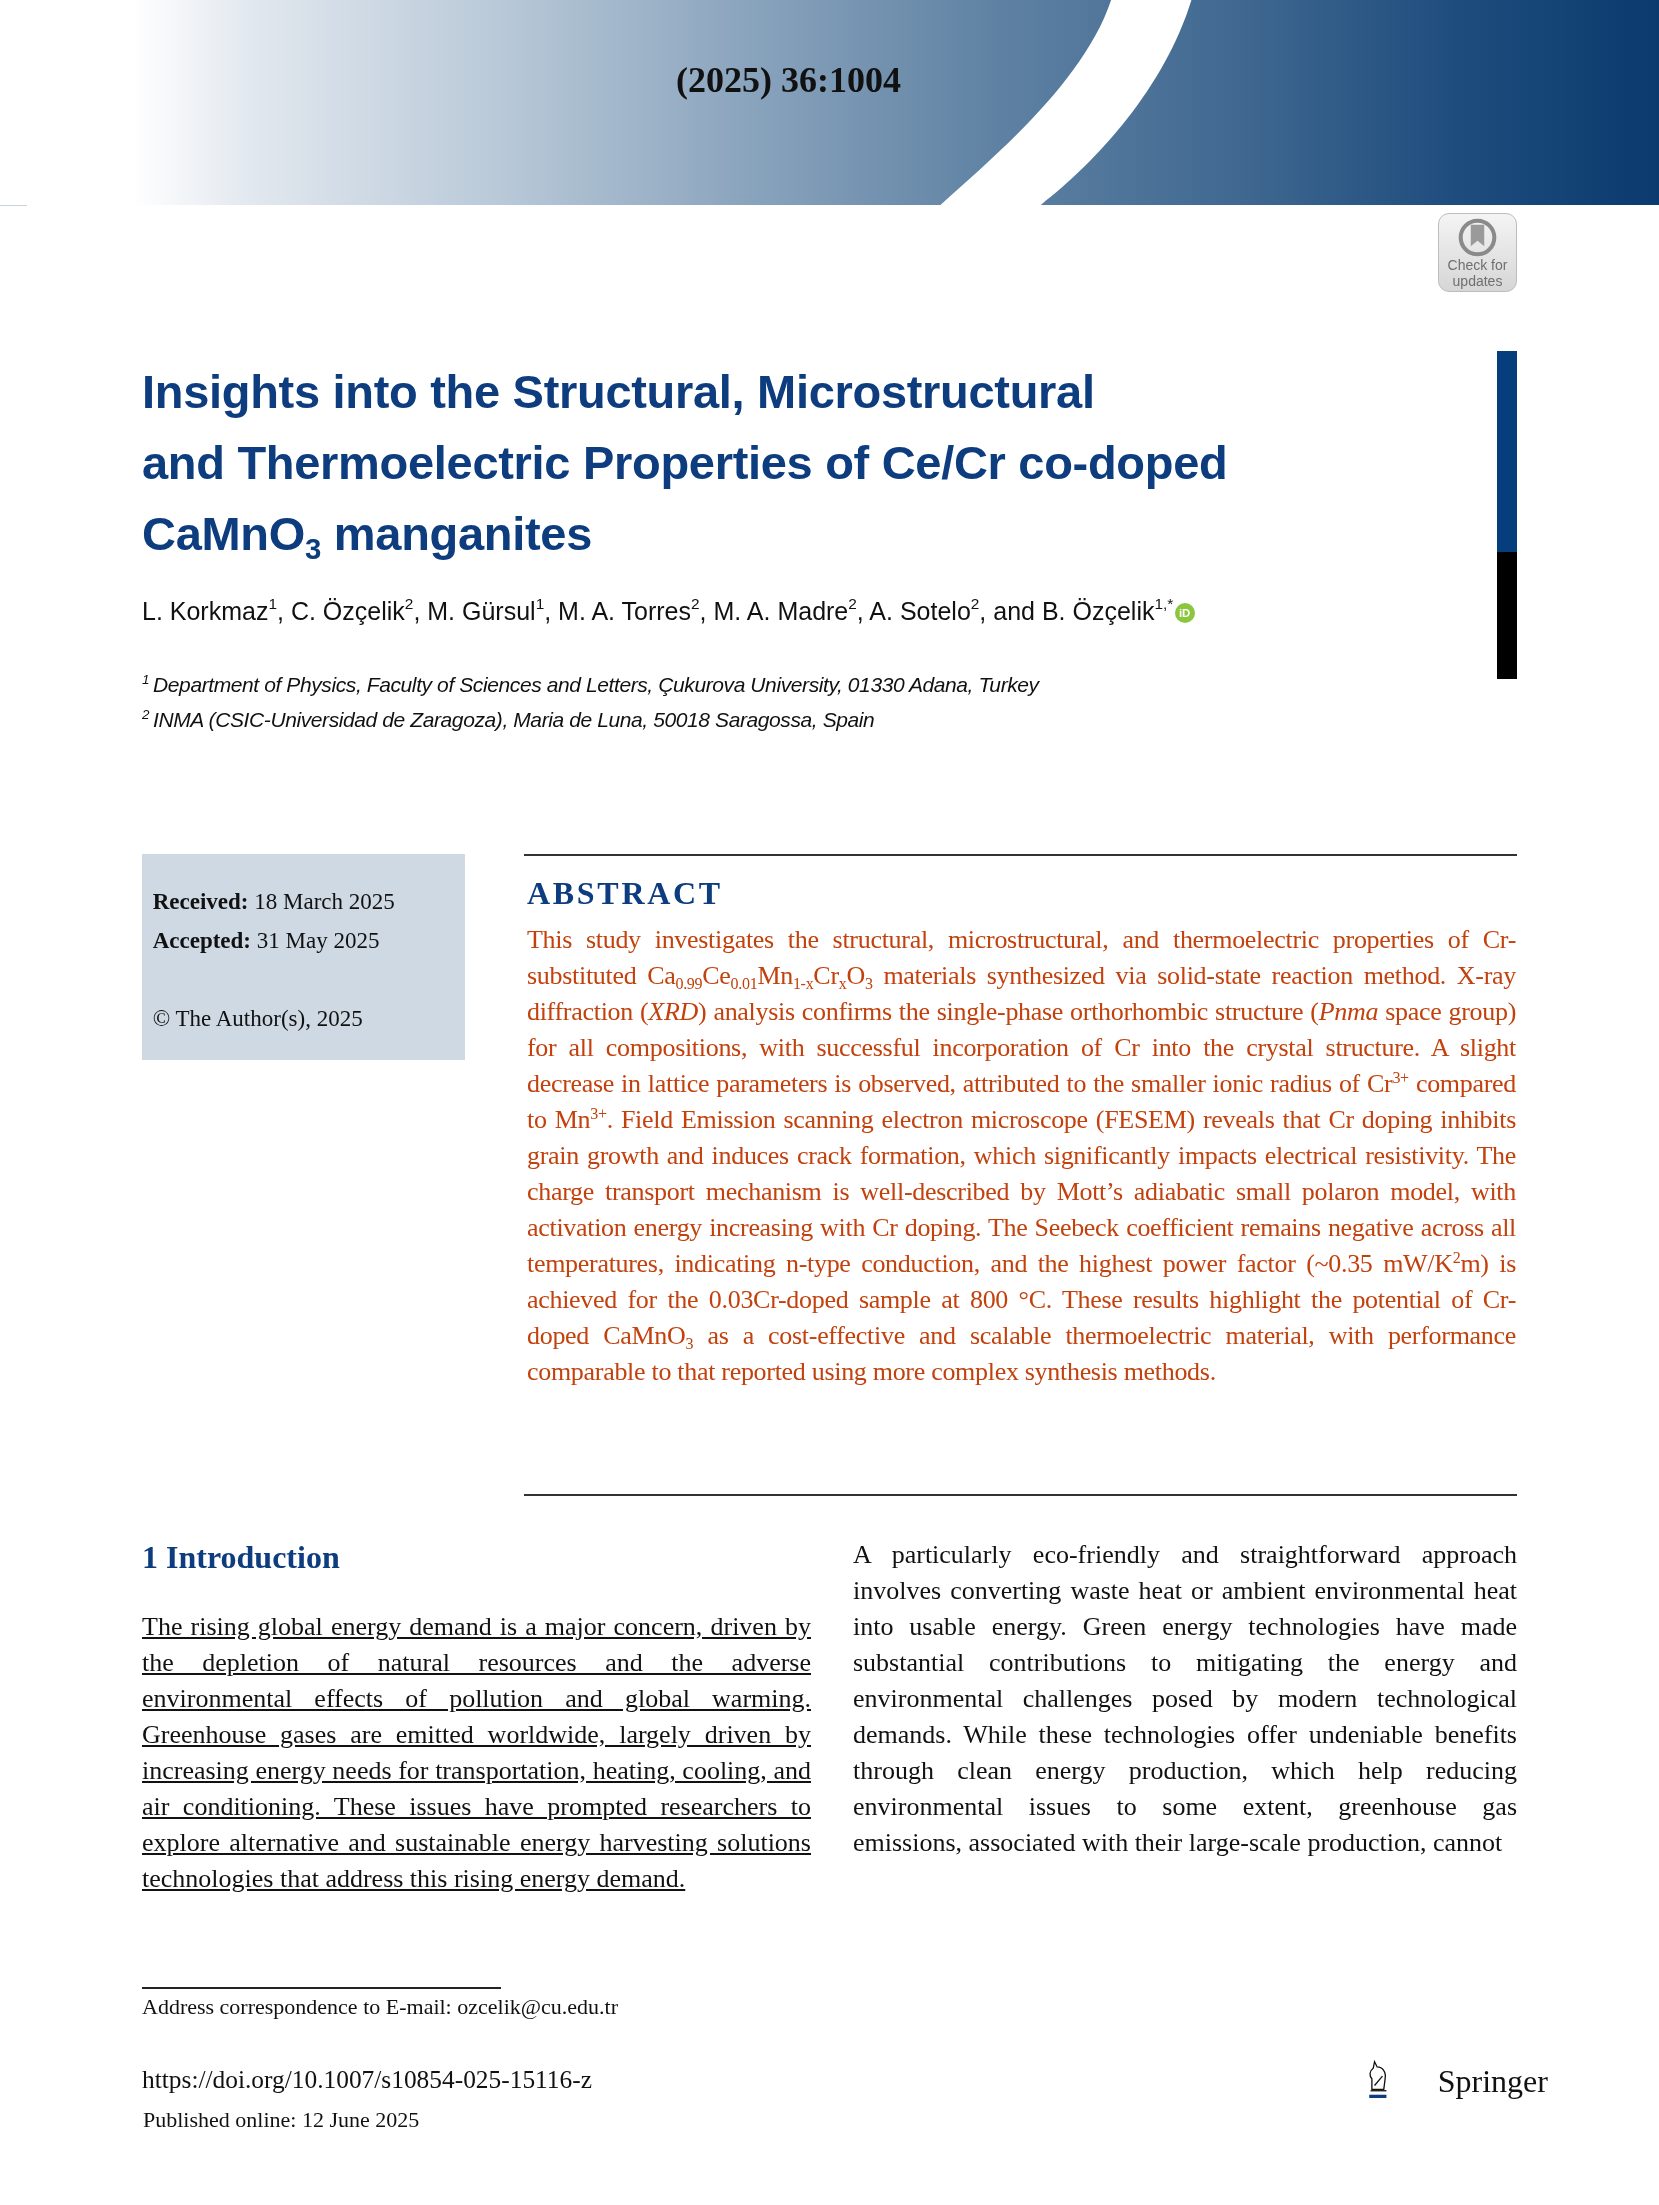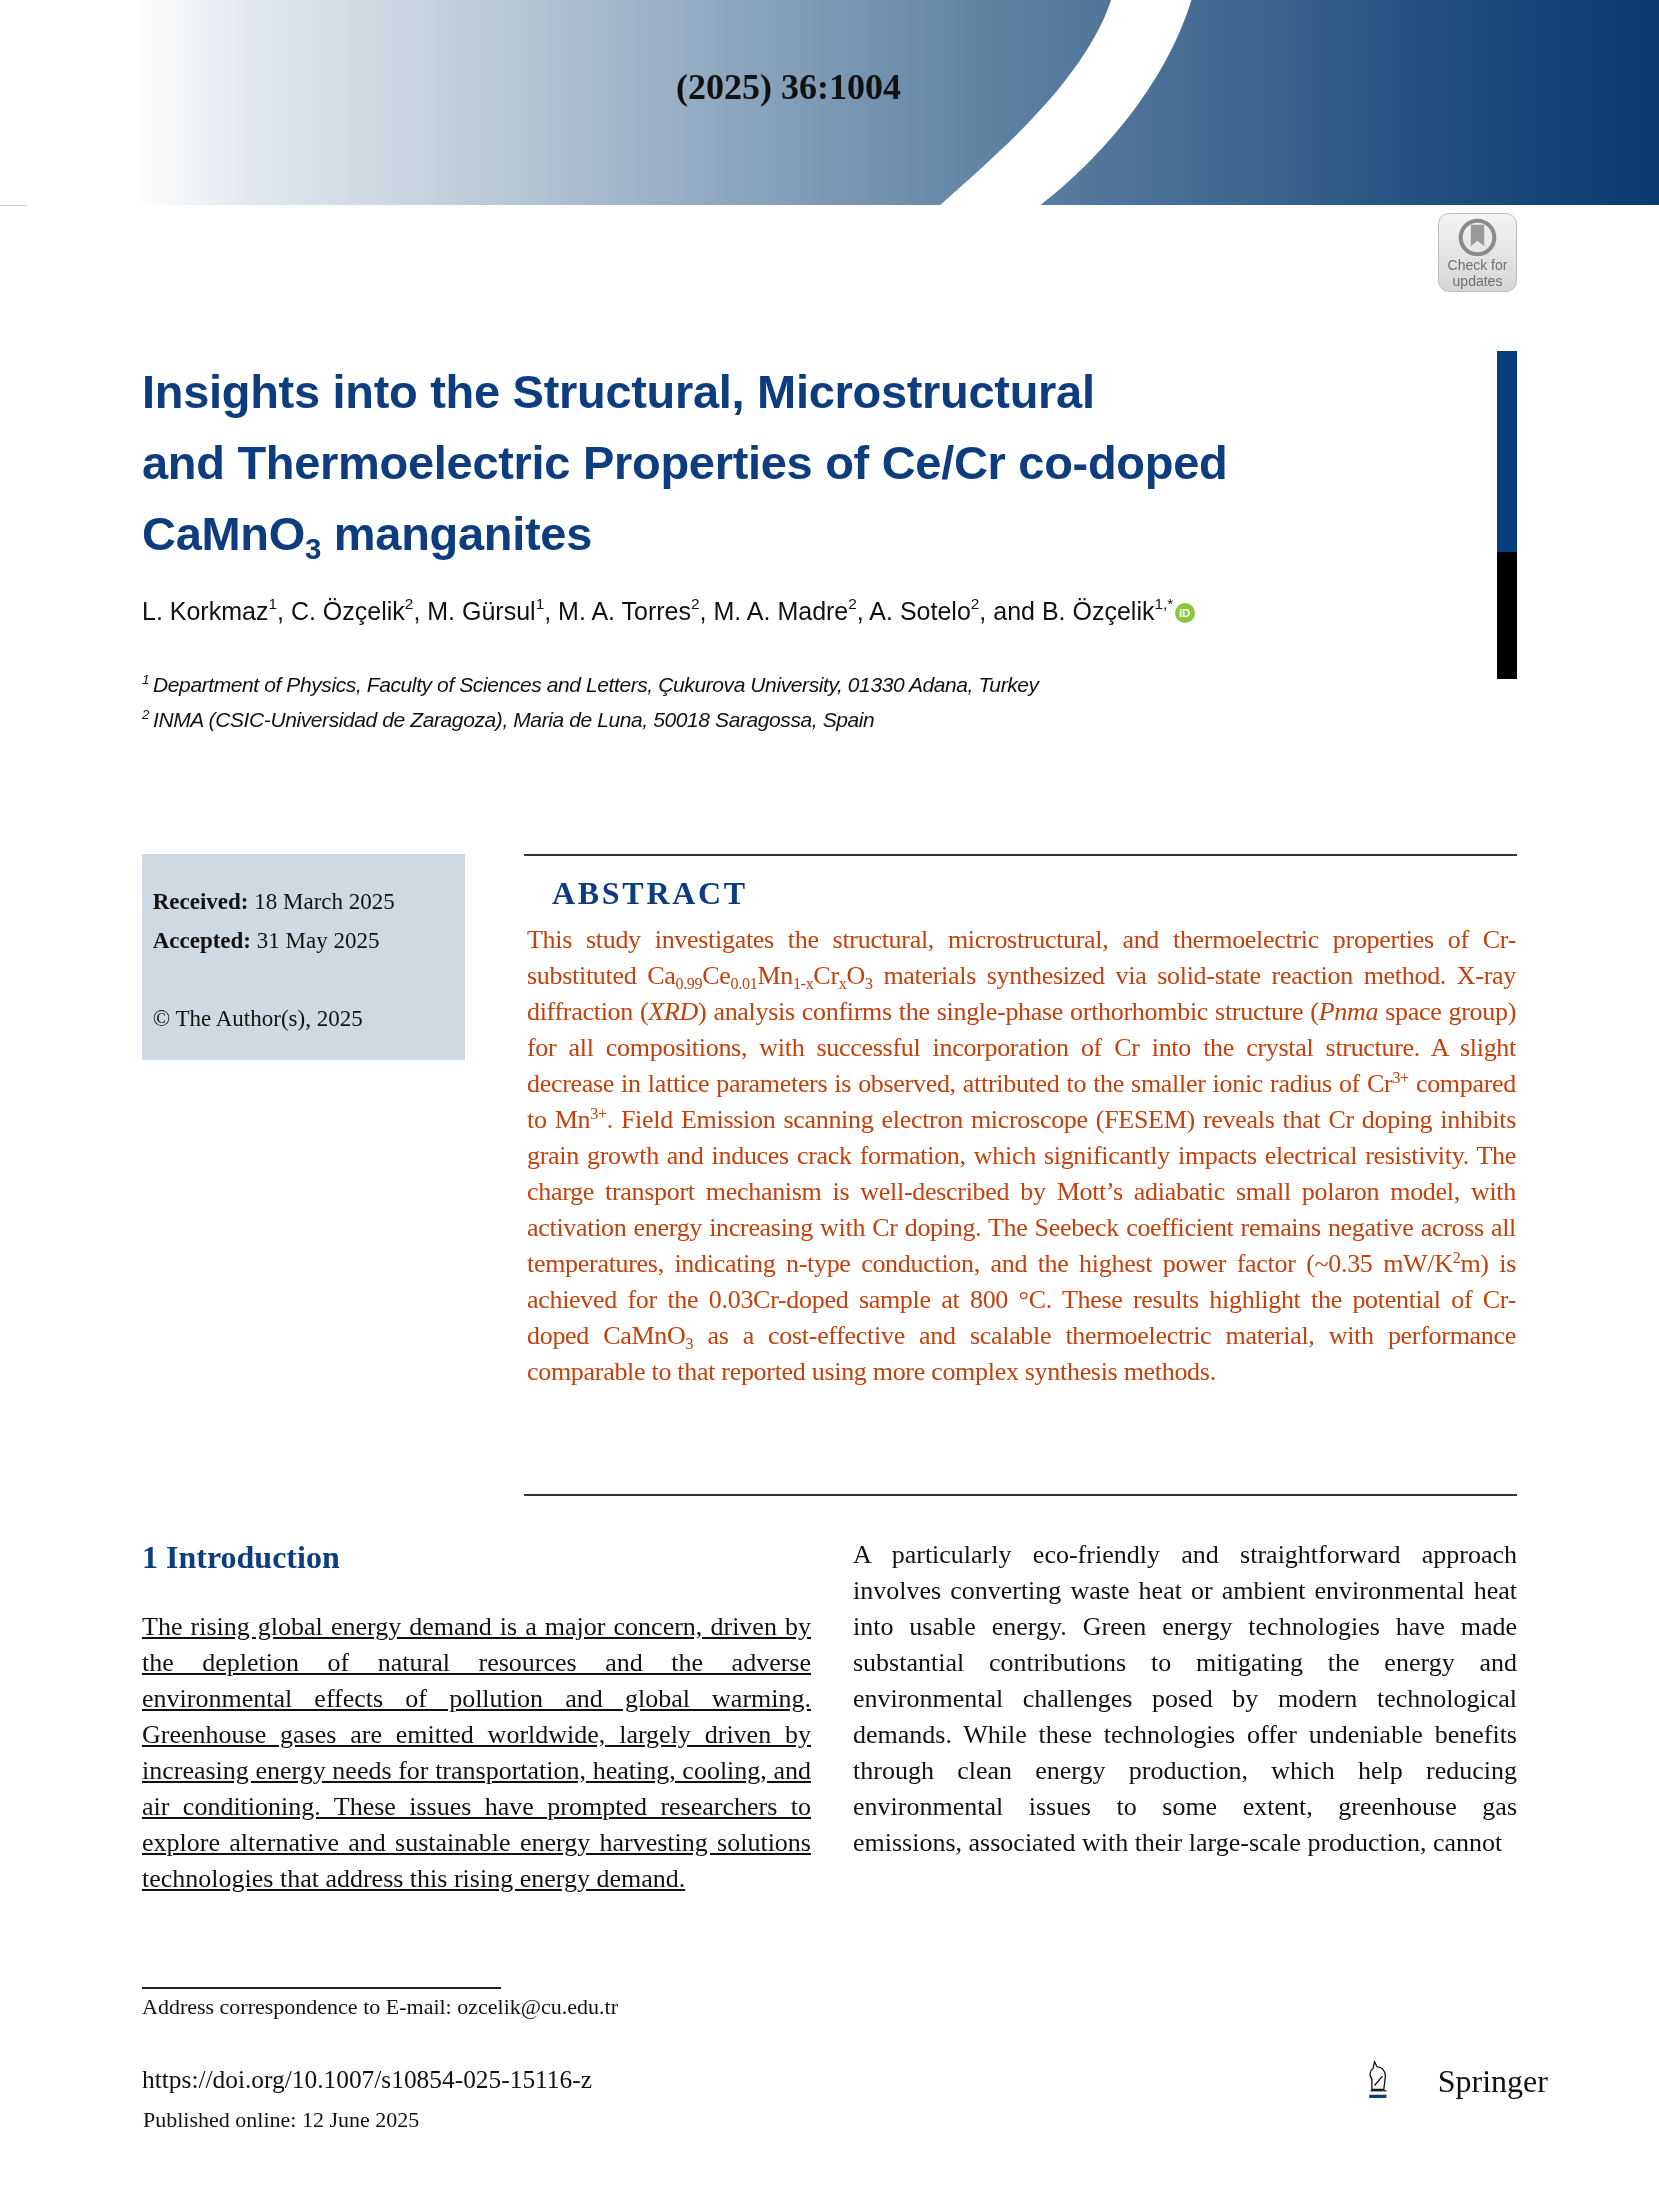--- a/index.html
+++ b/index.html
@@ -13,21 +13,21 @@
     overflow: hidden;
   }
   .header-swoosh { position: absolute; left: 0; top: 0; }
   .header-line { position: absolute; left: 0; top: 205px; width: 27px; height: 1.3px; background: #c8d2dc; }
   .journal-title {
     position: absolute; left: 143px; top: 59px; font-size: 36px; font-style: italic; font-weight: bold;
     font-family: "Liberation Serif", serif; color: #111; letter-spacing: 0px;
   }
   .journal-issue {
     position: absolute; left: 676px; top: 59px; font-size: 36px; font-weight: bold;
-    font-family: "Liberation Serif", serif; color: #111; margin-top: 7px;
+    font-family: "Liberation Serif", serif; color: #111;
   }
 
   
   .cfu {
     position: absolute; left: 1438px; top: 213px; width: 79px; height: 79px;
     background: linear-gradient(#f4f4f4, #d6d6d6); border: 1.3px solid #bdbdbd; border-radius: 11px;
     text-align: center; color: #6f6f6f; font-family: "Liberation Sans", sans-serif;
   }
   .cfu svg { display: block; margin: 4px auto 0 auto; }
   .cfu-text { font-size: 14px; line-height: 14px; margin-top: 1.3px; }
@@ -68,21 +68,21 @@
   }
   .dates-box .row { line-height: 39px; white-space: nowrap; }
   .dates-box b { font-weight: bold; }
   .dates-box .copyright { margin-top: 39px; }
 
   
   .abs-rule-top { position: absolute; left: 524px; top: 854px; width: 993px; height: 2px; background: #333; }
   .abs-rule-bottom { position: absolute; left: 524px; top: 1494px; width: 993px; height: 2px; background: #333; }
   .abs-heading {
     position: absolute; left: 527px; top: 875px; font-size: 32px; font-weight: bold; color: #0d3d7e;
-    letter-spacing: 2.7px; font-family: "Liberation Serif", serif; margin-left: 25px;
+    letter-spacing: 2.7px; font-family: "Liberation Serif", serif;
   }
   .abs-body {
     position: absolute; left: 527px; top: 922px; width: 989px; font-size: 26px; line-height: 36px;
     text-align: justify; color: #c2410c; font-family: "Liberation Serif", serif; letter-spacing: -0.3px;
   }
   .abs-body sub { font-size: 16px; vertical-align: -5.4px; line-height: 0; }
   .abs-body sup { font-size: 16px; vertical-align: 9.4px; line-height: 0; }
 
   
   .intro-heading {

